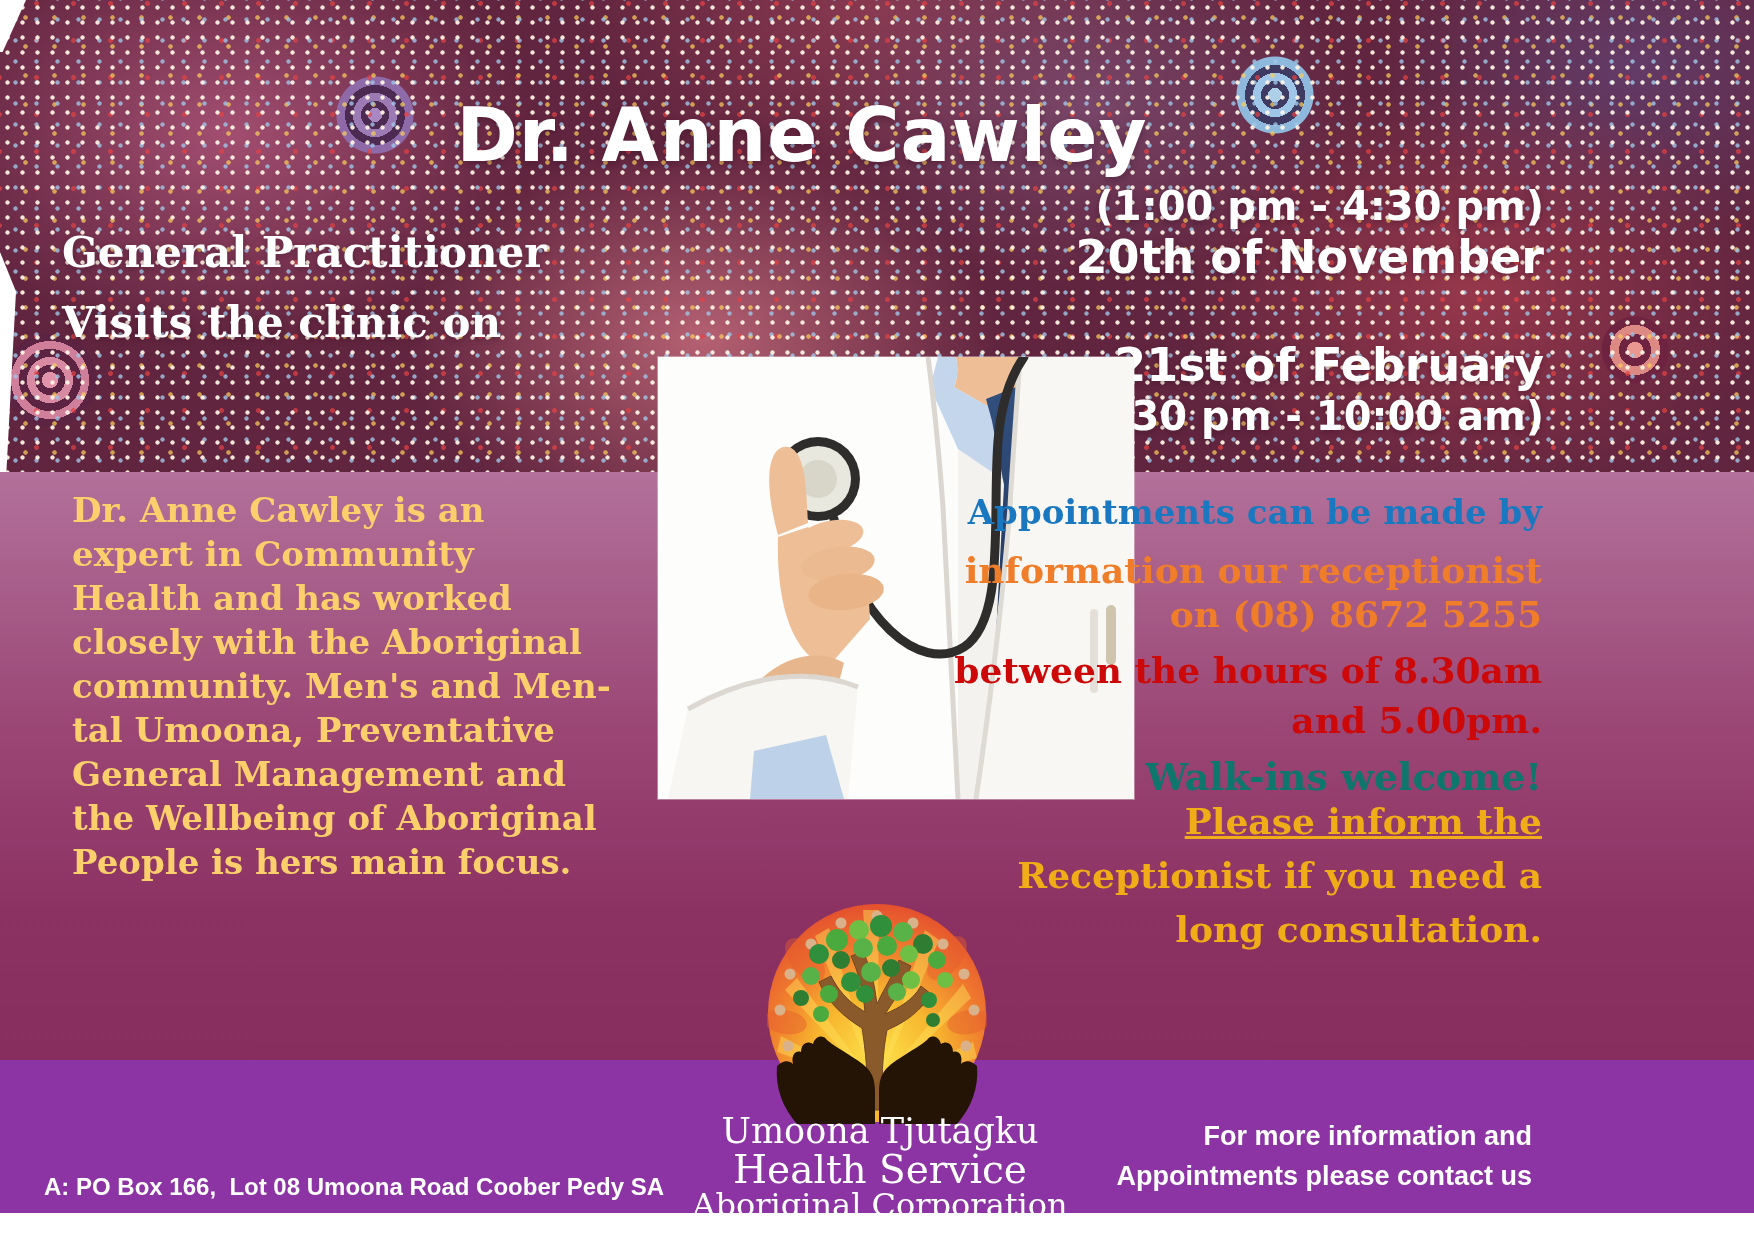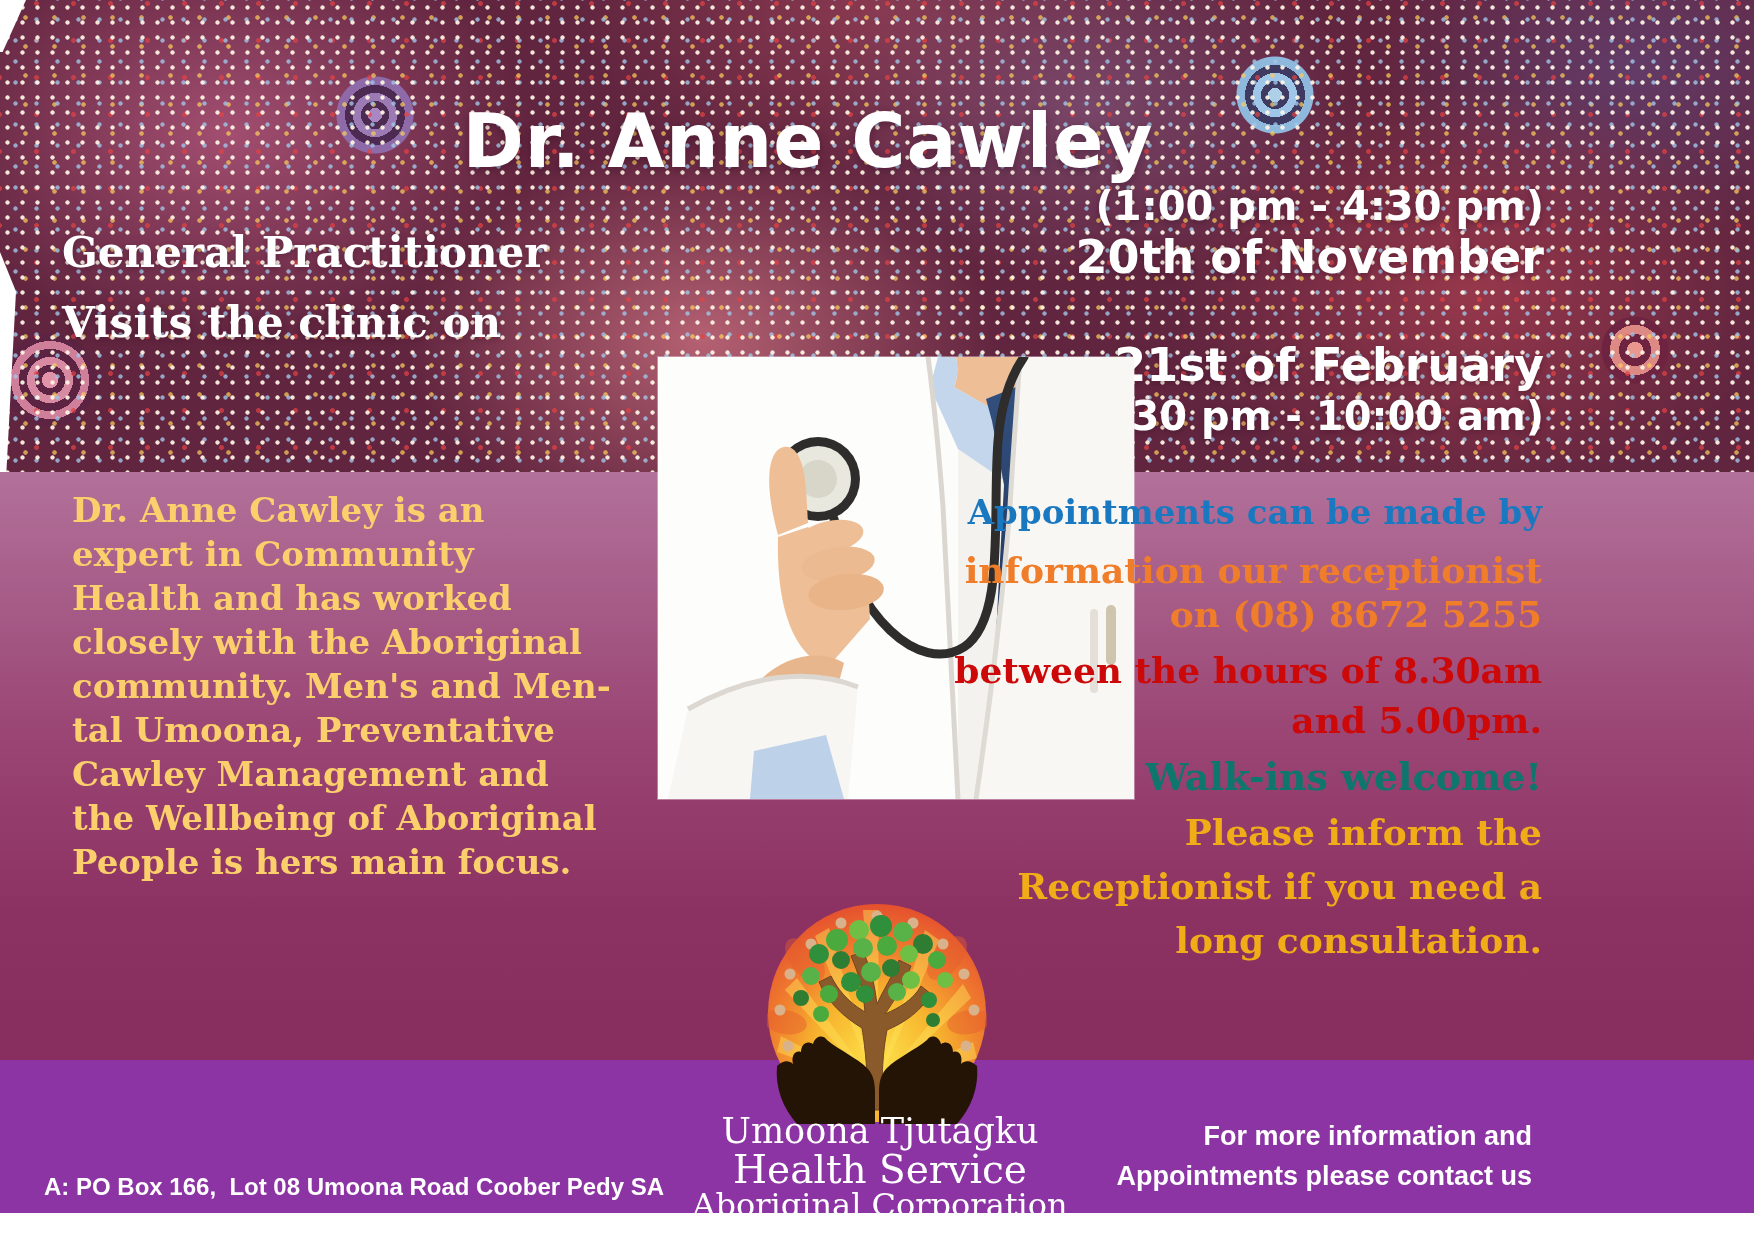--- a/index.html
+++ b/index.html
@@ -34,21 +34,21 @@
     background-size:15px 15px,21px 21px,29px 29px,37px 37px,
       160px 160px,150px 150px,170px 170px,150px 150px,160px 160px,
       100% 100%,100% 100%,100% 100%,100% 100%,100% 100%,100% 100%;
     background-position:0 0,5px 9px,11px 3px,18px 22px,
       -30px 300px,300px 40px,690px 330px,1200px 20px,1555px 270px,
       0 0,0 0,0 0,0 0,0 0,0 0;}
   .notch{position:absolute;background:#fff;}
   .notch-tl{left:0;top:0;width:26px;height:52px;clip-path:polygon(0 0,100% 0,10% 100%,0 100%);}
   .notch-l{left:0;top:252px;width:16px;height:220px;clip-path:polygon(0 0,100% 18%,40% 100%,0 100%);}
 
-  .title{position:absolute;left:390px;top:80px;width:800px;margin:18px;text-align:center;
+  .title{position:absolute;left:390px;top:80px;width:800px;margin:12px;text-align:center;
     font-size:74px;font-weight:800;color:#fff;letter-spacing:1px;
     text-shadow:0 3px 8px rgba(40,10,30,.35);}
   .gp{position:absolute;left:62px;top:218px;color:#fff;font-family:"DejaVu Serif",serif;
     font-weight:bold;font-size:42px;line-height:70px;text-shadow:0 2px 6px rgba(40,10,30,.35);}
   .schedule{position:absolute;right:210px;top:182px;text-align:right;color:#fff;
     font-weight:800;text-shadow:0 2px 6px rgba(40,10,30,.35);}
   .schedule .time{font-size:40px;line-height:48px;}
   .schedule .date{font-size:46px;line-height:54px;}
   .schedule .gap{margin-top:54px;}
 
@@ -65,21 +65,21 @@
 
   .appts{position:absolute;right:212px;top:490px;width:620px;text-align:right;
     font-family:"DejaVu Serif",serif;font-weight:bold;}
   .appts div{line-height:44px;}
   .a-blue  {color:#1a78c0;font-size:34px;}
   .a-orange{color:#ef7d2a;font-size:36px;}
   .a-red   {color:#cc0808;font-size:36px;}
   .a-green {color:#0f766e;font-size:38px;}
   .a-gold  {color:#f0ad17;font-size:36px;}
   .mt14{margin-top:14px;} .mt12{margin-top:12px;} .mt6{margin-top:6px;}
-  .mt13{margin-top:13px;} .mt11{margin-top:11px;} .mt10{margin-top:10px;}
+  .mt13{margin-top:13px;} .mt11{text-decoration:underline;} .mt10{margin-top:10px;}
 
   .logo-circle{position:absolute;left:767px;top:902px;width:220px;height:222px;}
 
   
   .footer-bar{position:absolute;left:0;top:1060px;width:1754px;height:153px;background:#8c34a4;}
   .contact{position:absolute;left:44px;top:1074px;color:#fff;
     font-family:"Liberation Sans",sans-serif;font-weight:bold;font-size:24px;line-height:45px;
     white-space:pre-wrap;}
   .more-info{position:absolute;right:222px;top:1116px;text-align:right;color:#fff;
     font-family:"Liberation Sans",sans-serif;font-weight:bold;font-size:27px;line-height:40px;}
@@ -152,21 +152,21 @@
     </svg>
   </div>
 
   <div class="bio">
     <div>Dr. Anne Cawley is an</div>
     <div>expert in Community</div>
     <div>Health and has worked</div>
     <div>closely with the Aboriginal</div>
     <div>community. Men's and Men-</div>
     <div>tal Umoona, Preventative</div>
-    <div>Cawley Management and</div>
+    <div>General Management and</div>
     <div>the Wellbeing of Aboriginal</div>
     <div>People is hers main focus.</div>
   </div>
 
   <div class="appts">
     <div class="a-blue">Appointments can be made by</div>
     <div class="a-orange mt14">information our receptionist</div>
     <div class="a-orange">on (08) 8672 5255</div>
     <div class="a-red mt12">between the hours of 8.30am</div>
     <div class="a-red mt6">and 5.00pm.</div>

